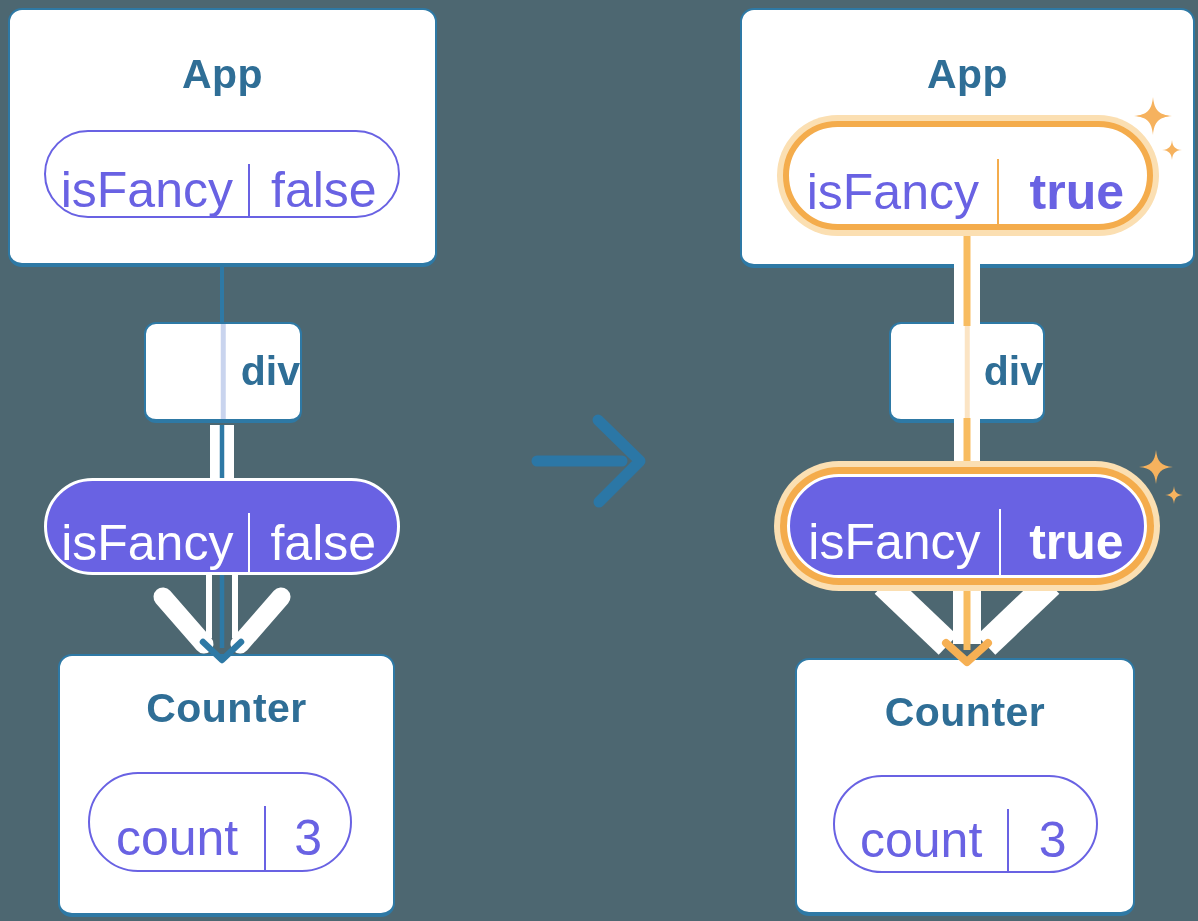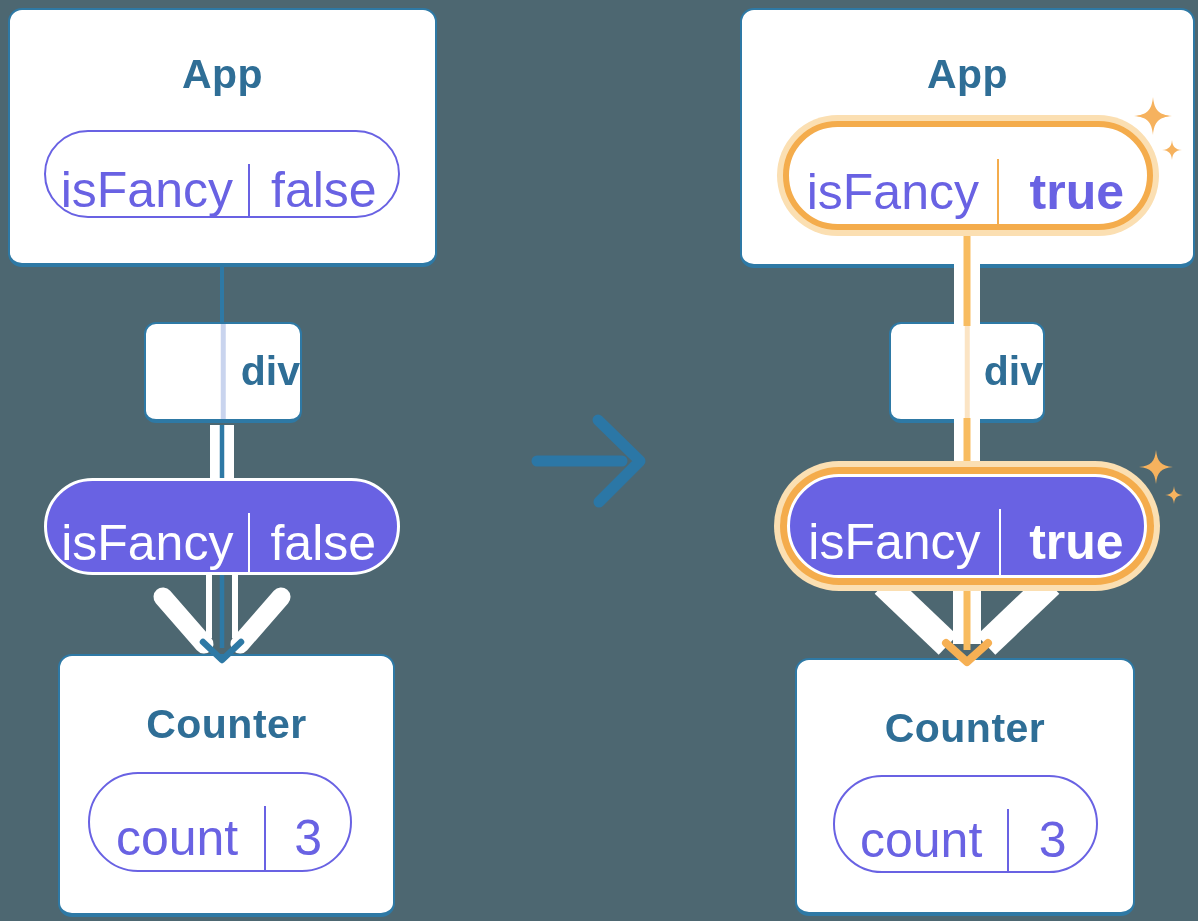--- a/index.html
+++ b/index.html
@@ -27,21 +27,21 @@
   }
   .card-title{
     color:var(--title-text,#2F6E96);font-size:41px;font-weight:600;
     letter-spacing:.5px;line-height:1;
   }
   .app-before{left:8px;top:8px;width:429px;height:259px;}
   .app-after{left:740px;top:8px;width:455px;height:260px;}
   .app-before .card-title,.app-after .card-title{margin-top:44px;}
   .counter-before{left:58px;top:654px;width:337px;height:263px;}
   .counter-after{left:795px;top:658px;width:340px;height:258px;}
-  .counter-before .card-title,.counter-after .card-title{margin-top:48px;}
+  .counter-before .card-title,.counter-after .card-title{margin-top:32px;}
 
   
   .node-box{
     position:absolute;background:#fff;
     border:2.5px solid var(--card-border,#2E79A5);
     border-bottom-width:4px;border-radius:12px;
     box-sizing:border-box;z-index:1;
     display:flex;align-items:center;justify-content:flex-end;
   }
   .div-before{left:144px;top:322px;width:158px;height:101px;}

